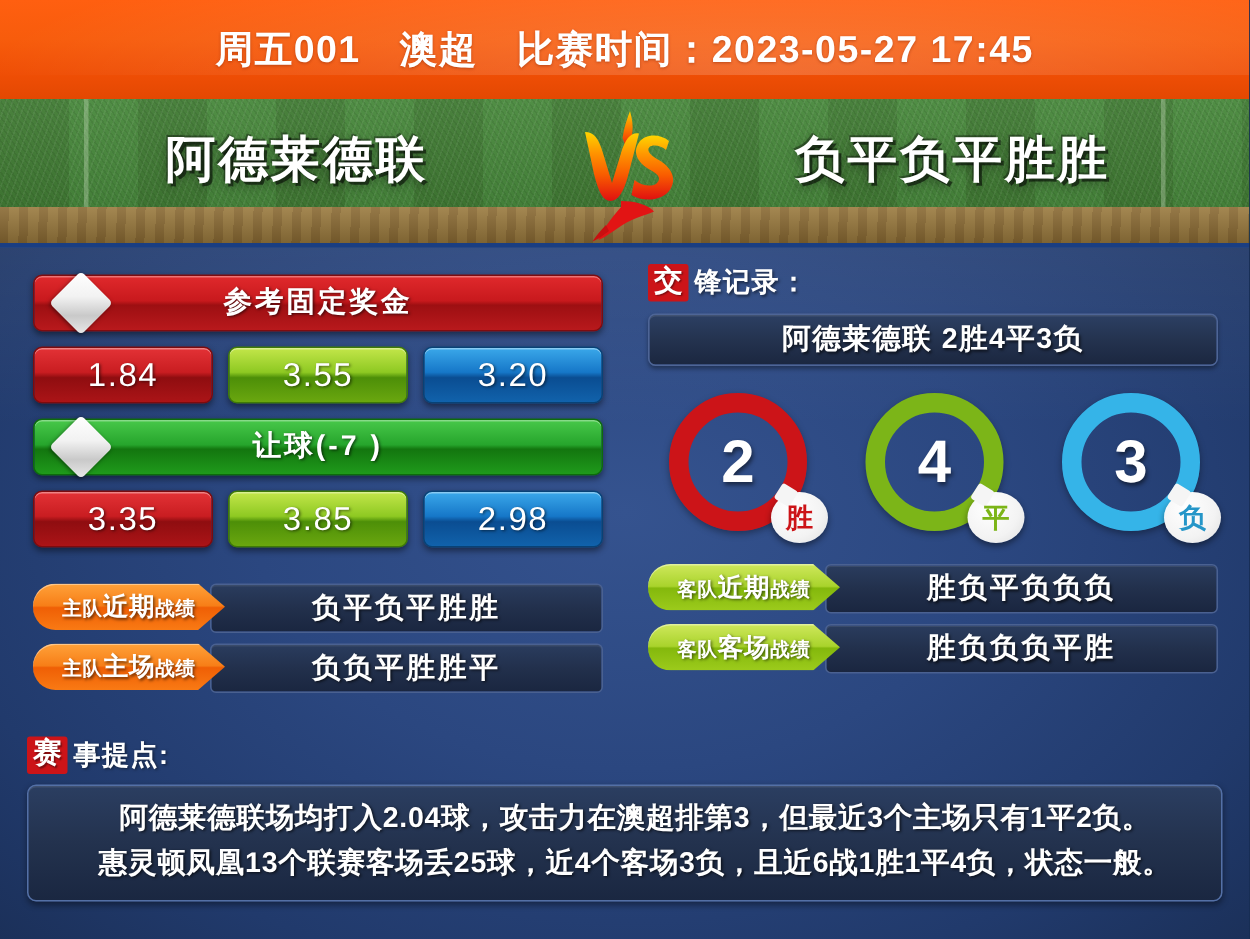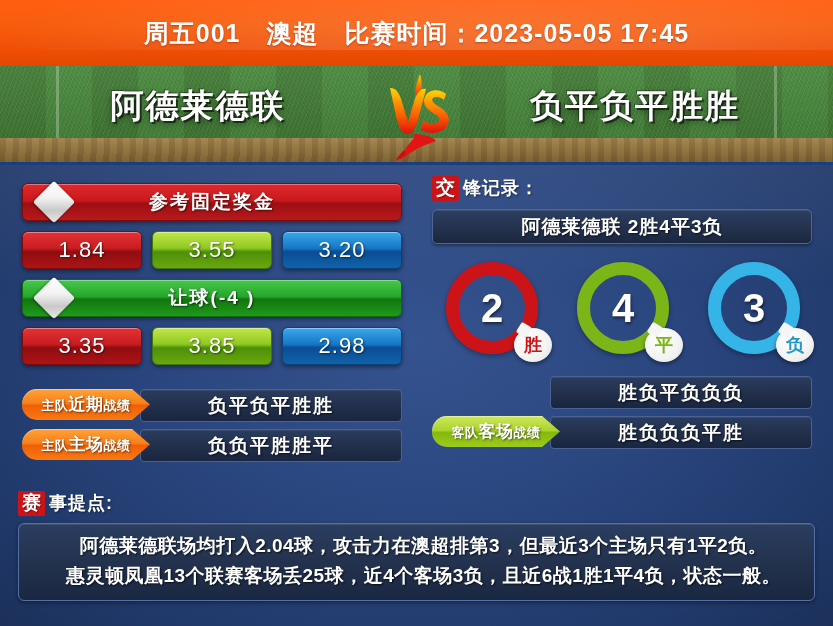--- a/index.html
+++ b/index.html
@@ -370,21 +370,21 @@
     text-shadow: 1px 1px 2px rgba(0,0,0,0.7);
     white-space: nowrap;
   }
 </style>
 </head>
 <body>
 
 <div id="app">
 
   <div class="header-bar">
-    <div class="header-text">周五001　澳超　比赛时间：2023-05-05 17:45</div>
+    <div class="header-text">周五001　澳超　比赛时间：2023-05-27 17:45</div>
   </div>
 
   <div class="teams-band">
     <div class="grass-noise"></div>
     <div class="pitch-line l"></div>
     <div class="pitch-line r"></div>
     <div class="dirt-strip"></div>
 
     <div class="team-name home">阿德莱德联</div>
 
@@ -418,21 +418,21 @@
       </div>
 
       <div class="odds-row">
         <div class="odd-btn c-red">1.84</div>
         <div class="odd-btn c-green">3.55</div>
         <div class="odd-btn c-blue">3.20</div>
       </div>
 
       <div class="title-bar green">
         <span class="diamond"></span>
-        <span class="tb-label">让球(-4 )</span>
+        <span class="tb-label">让球(-7 )</span>
       </div>
 
       <div class="odds-row">
         <div class="odd-btn c-red">3.35</div>
         <div class="odd-btn c-green">3.85</div>
         <div class="odd-btn c-blue">2.98</div>
       </div>
 
       <div class="form-block" style="margin-top:24px;">
         <div class="form-row">
@@ -474,20 +474,21 @@
           <div class="ring" style="border-color:#35b4e8"></div>
           <div class="ring-num">3</div>
           <div class="ring-badge">
               <span style="color:#2596c8">负</span>
             </div>
         </div>
       </div>
 
       <div class="form-block" style="margin-top:22px;">
         <div class="form-row">
+          <div class="form-tab green"><span>客队</span><span class="big">近期</span><span>战绩</span></div>
           <div class="form-track">胜负平负负负</div>
         </div>
         <div class="form-row">
           <div class="form-tab green"><span>客队</span><span class="big">客场</span><span>战绩</span></div>
           <div class="form-track">胜负负负平胜</div>
         </div>
       </div>
     </div>
 
     <div class="tips">

